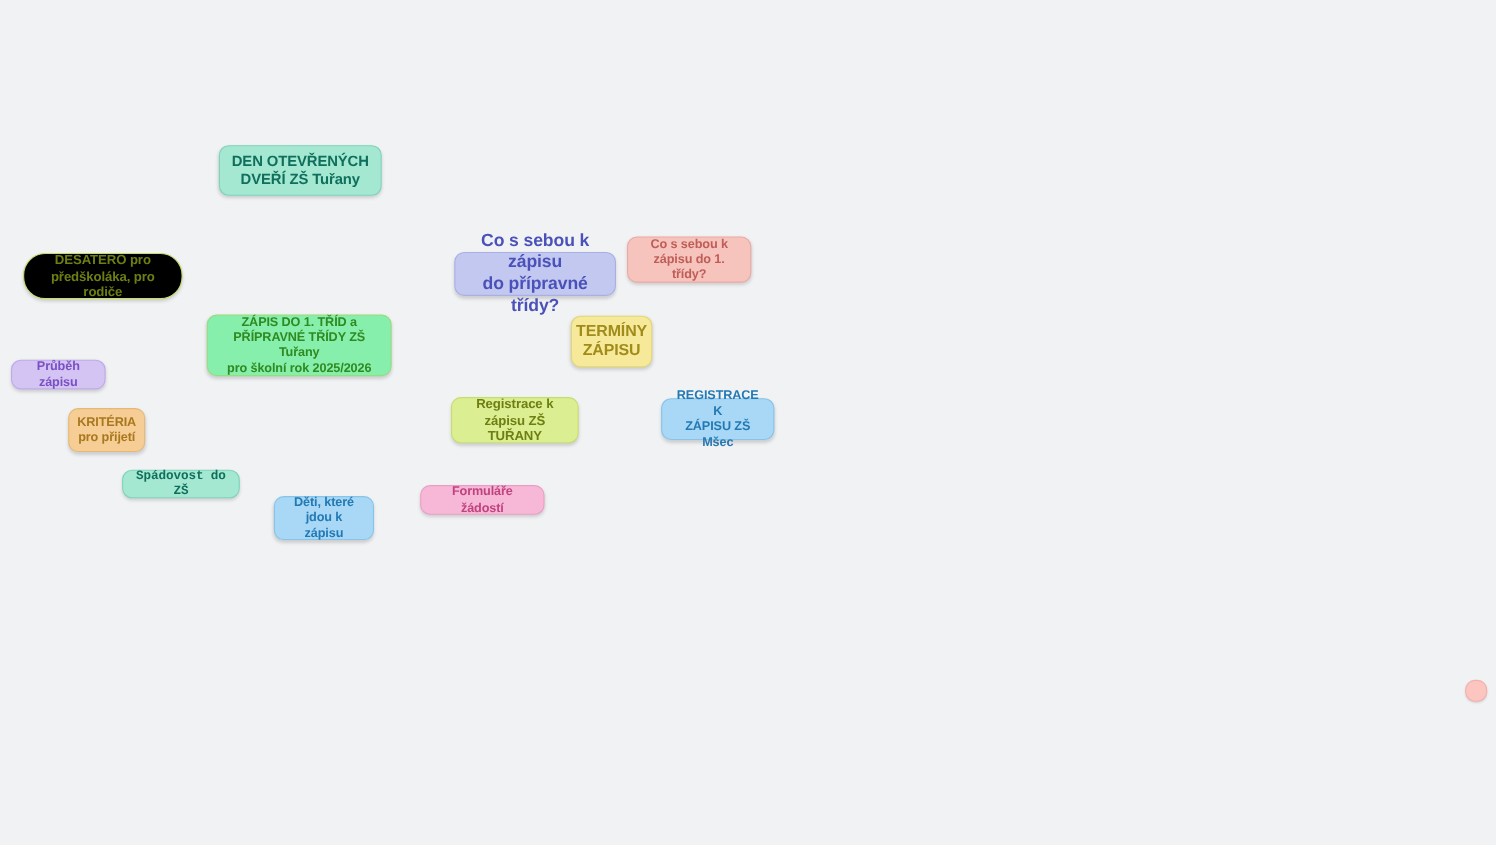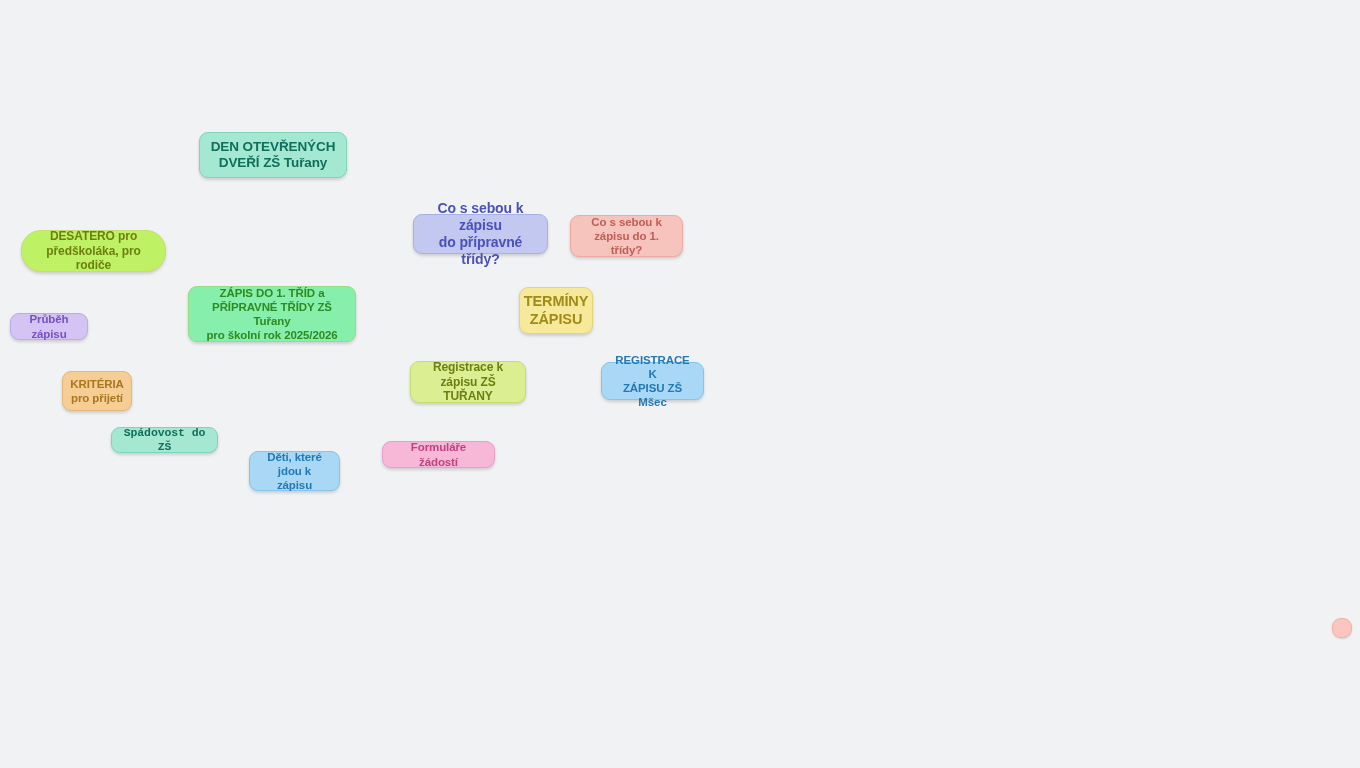--- a/index.html
+++ b/index.html
@@ -33,42 +33,42 @@
     line-height: 1.22;
     padding: 5px 9px;
     white-space: pre-line;
     letter-spacing: -0.1px;
     cursor: pointer;
     user-select: none;
   }
   
   .n-open-day    { left: 199px; top: 132px; width: 148px; height: 46px; font-size: 13.5px; }
   .n-desatero    { left: 21px;  top: 230px; width: 145px; height: 42px; font-size: 12px;   }
-  .n-what-prep   { left: 413px; top: 214px; width: 135px; height: 40px; font-size: 14px; }
+  .n-what-prep   { left: 413px; top: 229px; width: 147px; height: 40px; font-size: 16px; }
   .n-what-first  { left: 570px; top: 215px; width: 113px; height: 42px; font-size: 11.5px; }
   .n-main        { left: 188px; top: 286px; width: 168px; height: 56px; font-size: 11.5px; }
   .n-terms       { left: 519px; top: 287px; width: 74px;  height: 47px; font-size: 14.5px; }
-  .n-progress    { left: 10px;  top: 313px; width: 78px;  height: 27px; font-size: 11.5px; }
+  .n-progress    { left: 10px;  top: 327px; width: 86px;  height: 27px; font-size: 11.5px; }
   .n-criteria    { left: 19px;  top: 371px; width: 70px;  height: 40px; font-size: 11.5px; margin-left: 43px; }
   .n-reg-turany  { left: 410px; top: 361px; width: 116px; height: 42px; font-size: 12px;   }
   .n-reg-msec    { left: 601px; top: 362px; width: 103px; height: 38px; font-size: 11.5px; }
   .n-spadovost   { left: 111px; top: 427px; width: 107px; height: 26px; font-size: 11.5px; }
   .n-children    { left: 249px; top: 435px; width: 91px;  height: 40px; font-size: 11.5px; }
   .n-forms       { left: 382px; top: 441px; width: 113px; height: 27px; font-size: 11.5px; }
   .n-stub        { left: 1332px; top: 618px; width: 20px; height: 20px; box-shadow: 0 1px 2px rgba(60,64,72,0.18); }
 </style>
 </head>
 <body style="background: rgb(241, 242, 244);">
 
 <div id="canvas">
 
   <div class="node n-open-day" style="background: rgb(165, 232, 210); color: rgb(15, 111, 92); border-color: rgb(127, 212, 186);">DEN OTEVŘENÝCH
 DVEŘÍ ZŠ Tuřany</div>
 
-  <div class="node n-desatero" style="background: #bef264; color: rgb(109, 127, 18); border-color: rgb(198, 222, 109); border-radius: 20px;">DESATERO pro
+  <div class="node n-desatero" style="background: #000000; color: rgb(109, 127, 18); border-color: rgb(198, 222, 109); border-radius: 20px;">DESATERO pro
 předškoláka, pro rodiče</div>
 
   <div class="node n-what-prep" style="background: rgb(195, 200, 240); color: rgb(74, 81, 184); border-color: rgb(169, 176, 228);">Co s sebou k zápisu
 do přípravné třídy?</div>
 
   <div class="node n-what-first" style="background: rgb(247, 195, 189); color: rgb(191, 93, 87); border-color: rgb(236, 170, 163);">Co s sebou k
 zápisu do 1. třídy?</div>
 
   <div class="node n-main" style="background: #86efac; color: rgb(47, 138, 33); border-color: rgb(150, 221, 126);">ZÁPIS DO 1. TŘÍD a
 PŘÍPRAVNÉ TŘÍDY ZŠ Tuřany

